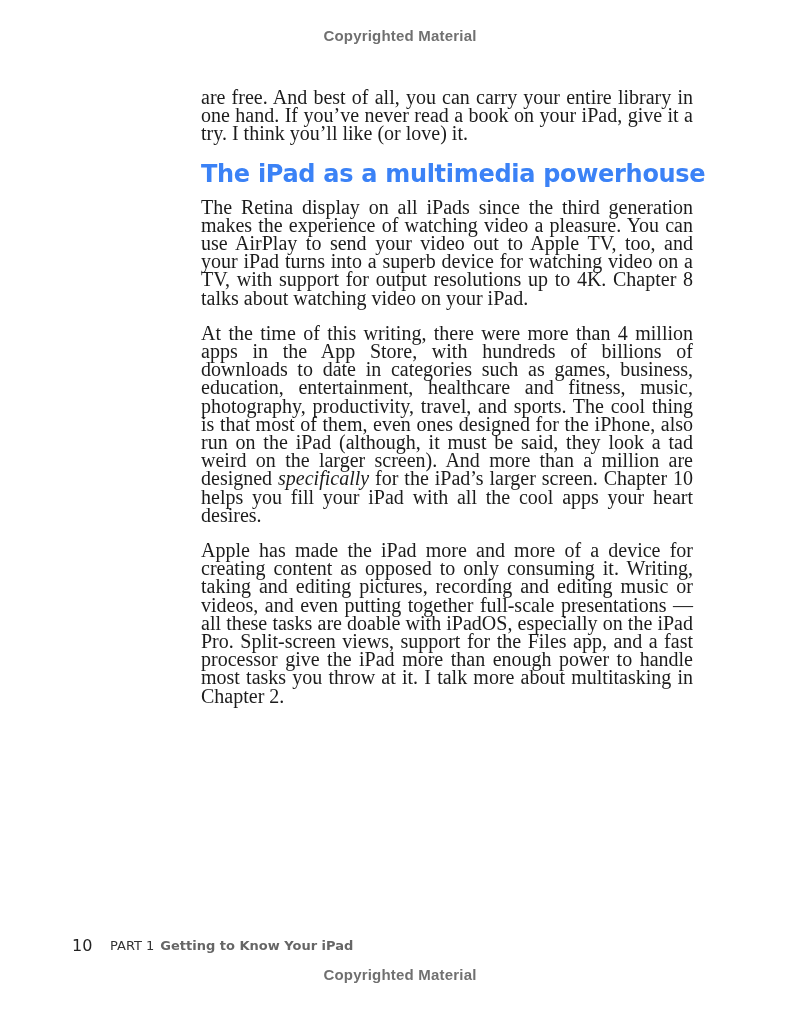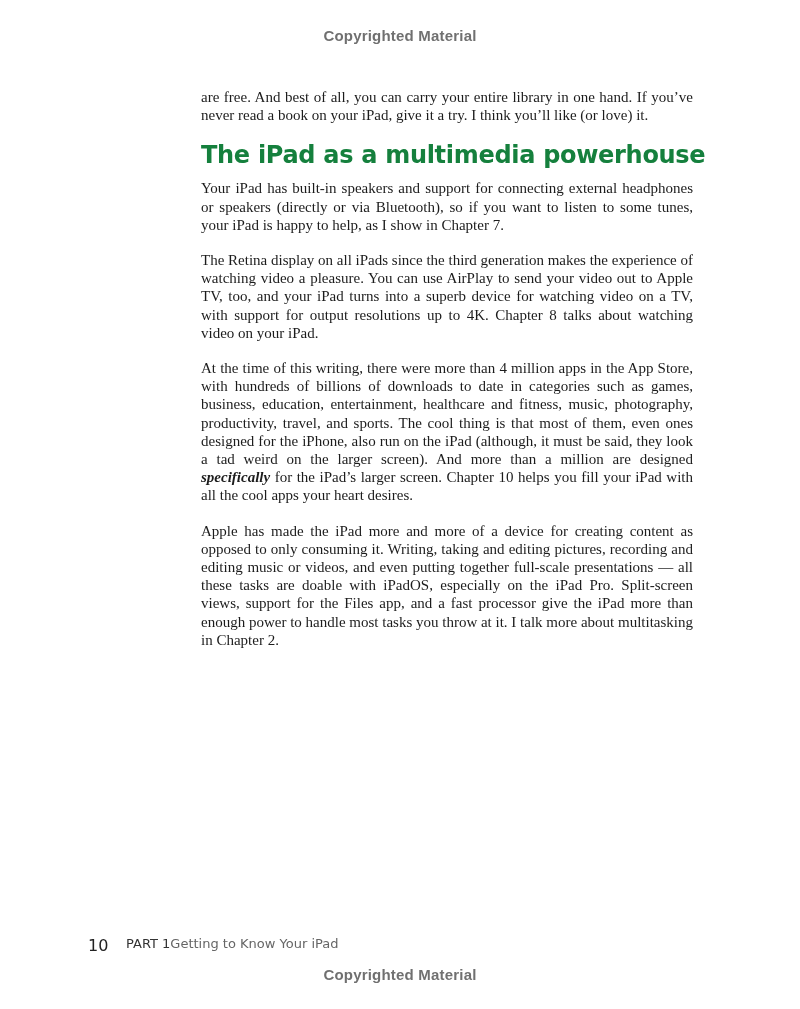--- a/index.html
+++ b/index.html
@@ -30,71 +30,70 @@
   .wm-bottom { top: 966px; }
 
   .content {
     position: absolute;
     left: 201px;
     top: 88px;
     width: 508px;
   }
   .para {
     font-family: "Liberation Serif", "DejaVu Serif", serif;
-    font-size: 15px;
+    font-size: 20px;
     line-height: 18.2px;
     text-align: justify;
     margin: 0 16px 17px 0;
     color: #1c1c1c;
   }
   .heading {
     font-family: "DejaVu Sans", "Liberation Sans", sans-serif;
     font-weight: bold;
     font-size: 24px;
     line-height: 28px;
-    color: #15803d;
+    color: #3b82f6;
     margin: 0 0 10px 0;
     letter-spacing: -0.3px;
   }
-  .em { font-style: italic; font-weight: bold; }
+  .em { font-style: italic; }
 
   .footer {
     position: absolute;
-    left: 88px;
+    left: 72px;
     top: 936px;
     font-family: "DejaVu Sans", "Liberation Sans", sans-serif;
     display: flex;
-    align-items: flex-start;
+    align-items: center;
   }
   .page-num {
     font-size: 16px;
     color: #222222;
     width: 38px;
   }
   .part-label {
     font-size: 13px;
     color: #333333;
-    margin-right: 0;
+    margin-right: 6px;
   }
   .part-title {
     font-size: 13px;
-    font-weight: normal;
+    font-weight: bold;
     color: #666666;
   }
 </style>
 </head>
 <body>
 
 <div class="watermark wm-top">Copyrighted Material</div>
 
 <div class="content">
   <p class="para">are free. And best of all, you can carry your entire library in one hand. If you’ve never read a book on your iPad, give it a try. I think you’ll like (or love) it.</p>
 
   <h2 class="heading">The iPad as a multimedia powerhouse</h2>
-  <p class="para">Your iPad has built-in speakers and support for connecting external headphones or speakers (directly or via Bluetooth), so if you want to listen to some tunes, your iPad is happy to help, as I show in Chapter 7.</p>
   <p class="para">The Retina display on all iPads since the third generation makes the experience of watching video a pleasure. You can use AirPlay to send your video out to Apple TV, too, and your iPad turns into a superb device for watching video on a TV, with support for output resolutions up to 4K. Chapter 8 talks about watching video on your iPad.</p>
 
   <p class="para"><span>At the time of this writing, there were more than 4 million apps in the App Store, with hundreds of billions of downloads to date in categories such as games, business, education, entertainment, healthcare and fitness, music, photography, productivity, travel, and sports. The cool thing is that most of them, even ones designed for the iPhone, also run on the iPad (although, it must be said, they look a tad weird on the larger screen). And more than a million are designed </span><span class="em">specifically</span><span> for the iPad’s larger screen. Chapter 10 helps you fill your iPad with all the cool apps your heart desires.</span></p>
 
   <p class="para">Apple has made the iPad more and more of a device for creating content as opposed to only consuming it. Writing, taking and editing pictures, recording and editing music or videos, and even putting together full-scale presentations — all these tasks are doable with iPadOS, especially on the iPad Pro. Split-screen views, support for the Files app, and a fast processor give the iPad more than enough power to handle most tasks you throw at it. I talk more about multitasking in Chapter 2.</p>
 </div>
 
 <div class="footer">
   <span class="page-num">10</span>
   <span class="part-label">PART 1</span>

